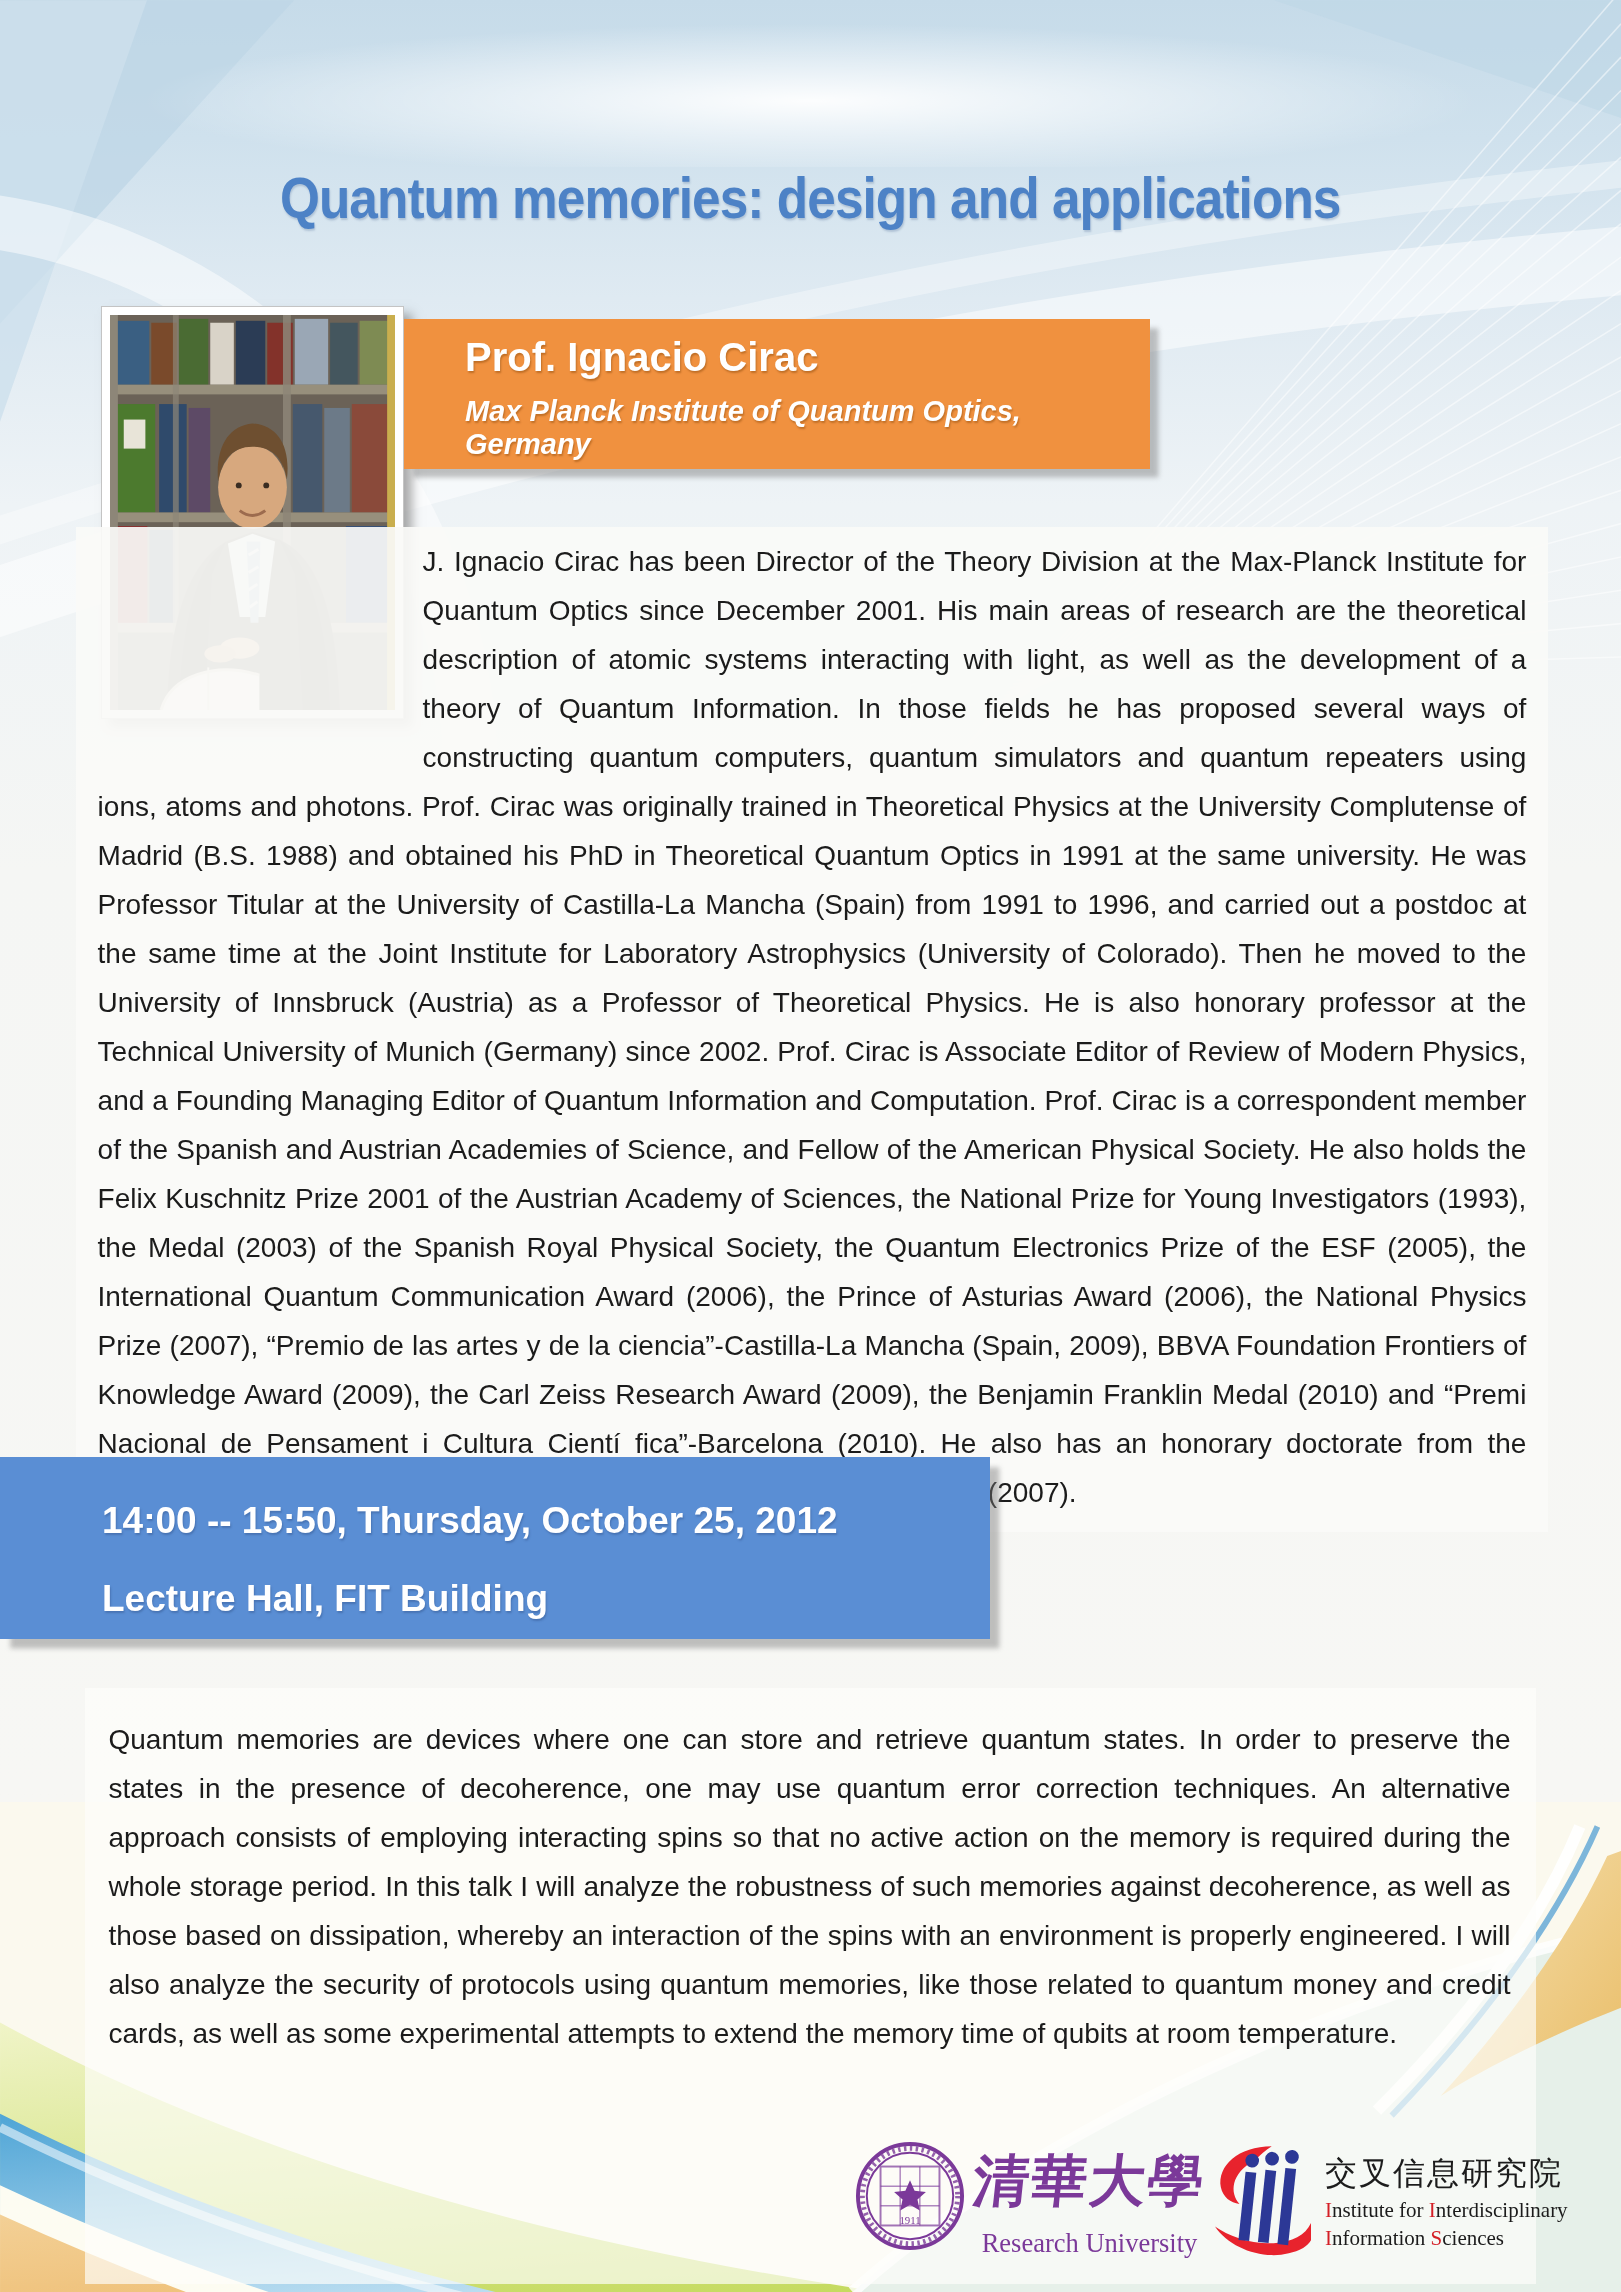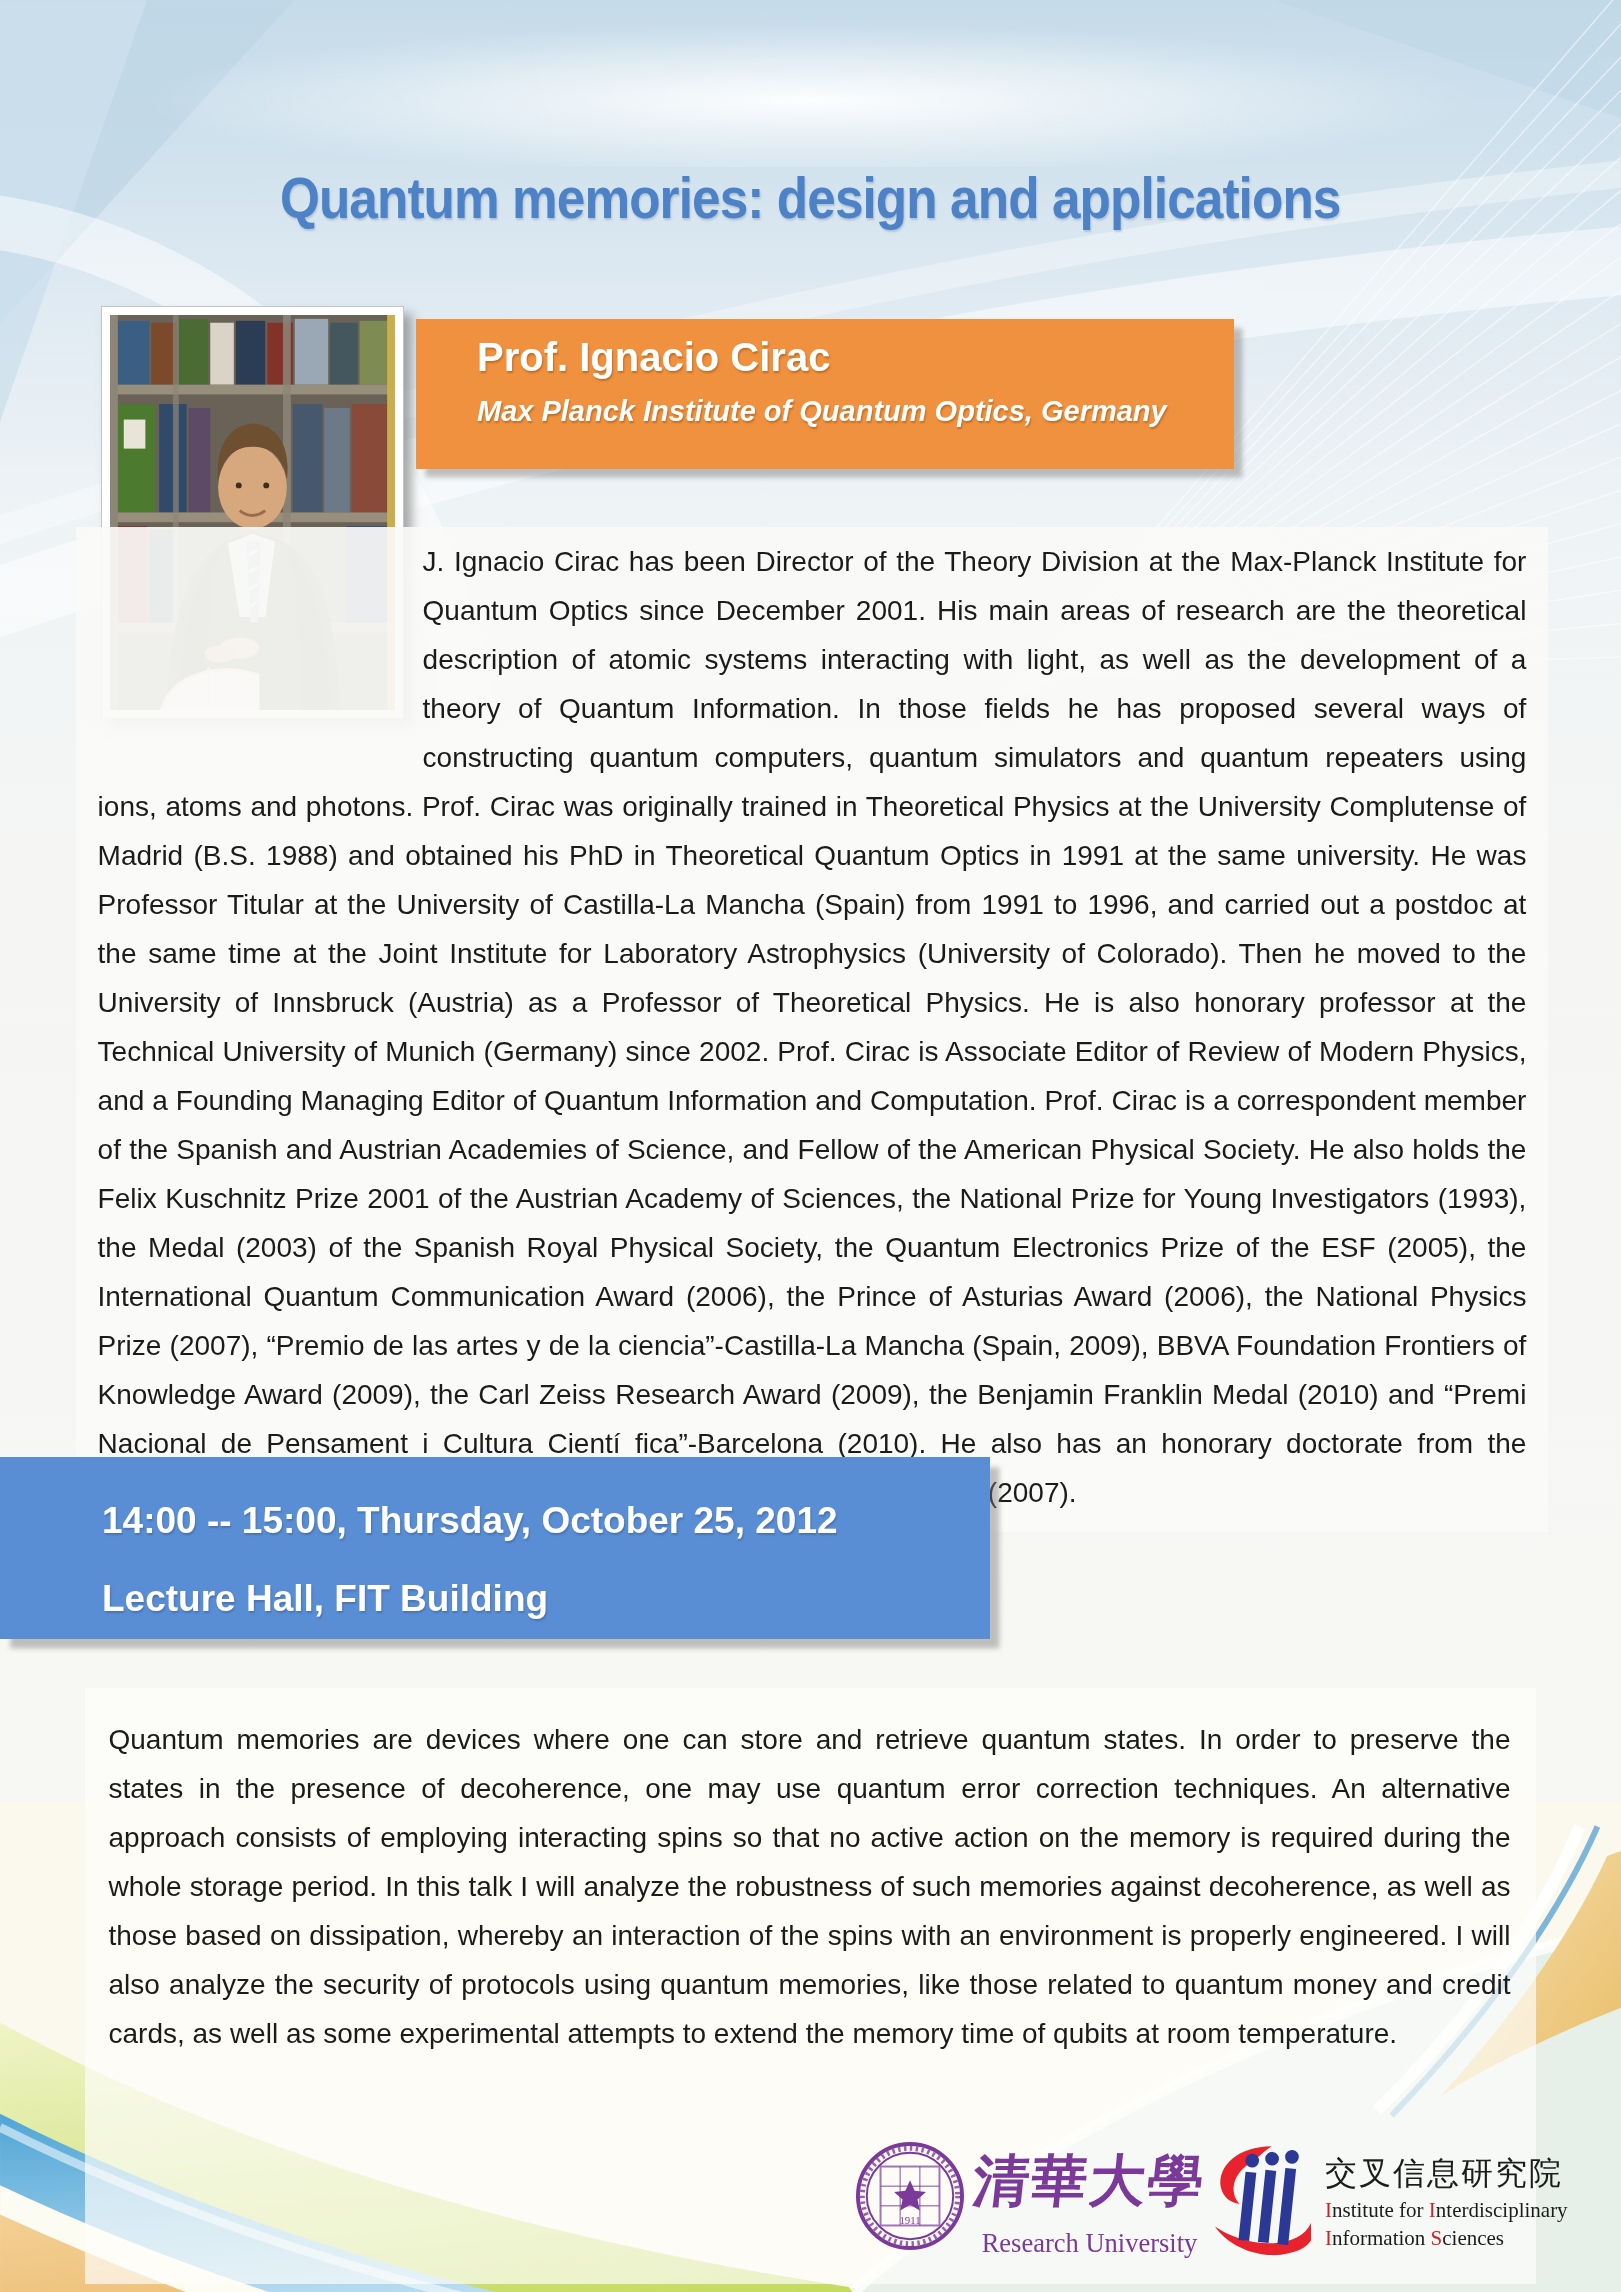--- a/index.html
+++ b/index.html
@@ -19,21 +19,21 @@
     text-shadow:0 0 6.9px rgba(255,255,255,.9), 2px 2.9px 2px rgba(140,20,20,.35);}
   .talk-title{position:absolute;top:165px;left:0;width:1621px;text-align:center;white-space:nowrap;}
   .talk-title span{display:inline-block;transform:scaleX(.9);transform-origin:50% 0;
     font-size:57px;font-weight:bold;letter-spacing:-1px;color:var(--title-blue,#4d82c6);
     text-shadow:1px 2px 2px rgba(60,90,140,.25);}
 
   .photo{position:absolute;left:101px;top:306px;width:285px;height:395px;background:#fff;
     padding:7.8px;border:1px solid #c4c4c4;box-shadow:7.8px 7.8px 9.8px rgba(90,90,90,.5);}
   .photo svg{display:block;width:100%;height:100%;}
 
-  .speaker-box{position:absolute;left:416px;top:319px;width:818px;height:150px;
+  .speaker-box{position:absolute;left:404px;top:319px;width:746px;height:150px;
     background:var(--speaker-orange,#f0913f);box-shadow:8.8px 8.8px 4.9px rgba(120,120,120,.45);
     box-sizing:border-box;padding:15.7px 0 0 61px;}
   .speaker-box .name{font-size:40px;font-weight:bold;color:#fff;
     text-shadow:1px 2px 2px rgba(120,60,0,.4);}
   .speaker-box .affil{font-size:29px;font-weight:bold;color:#fff;margin-top:15.7px;
     text-shadow:1px 2px 2px rgba(120,60,0,.4);font-style:italic;}
 
   .bio-box{position:absolute;left:76px;top:482px;width:1472px;box-sizing:border-box;
     background:rgba(250,250,247,.93);padding:9.8px 21.6px 15.7px 21.6px;
     font-size:28px;line-height:49px;color:#1b1b1b;text-align:justify;margin-top:45px;}
@@ -198,21 +198,21 @@
   <div class="speaker-box">
     <div class="name">Prof. Ignacio Cirac</div>
     <div class="affil">Max Planck Institute of Quantum Optics, Germany</div>
   </div>
 
   <div class="bio-box">
     <span class="photo-spacer"></span><span>J. Ignacio Cirac has been Director of the Theory Division at the Max-Planck Institute for Quantum Optics since December 2001. His main areas of research are the theoretical description of atomic systems interacting with light, as well as the development of a theory of Quantum Information. In those fields he has proposed several ways of constructing quantum computers, quantum simulators and quantum repeaters using ions, atoms and photons. Prof. Cirac was originally trained in Theoretical Physics at the University Complutense of Madrid (B.S. 1988) and obtained his PhD in Theoretical Quantum Optics in 1991 at the same university. He was Professor Titular at the University of Castilla-La Mancha (Spain) from 1991 to 1996, and carried out a postdoc at the same time at the Joint Institute for Laboratory Astrophysics (University of Colorado). Then he moved to the University of Innsbruck (Austria) as a Professor of Theoretical Physics. He is also honorary professor at the Technical University of Munich (Germany) since 2002. Prof. Cirac is Associate Editor of Review of Modern Physics, and a Founding Managing Editor of Quantum Information and Computation. Prof. Cirac is a correspondent member of the Spanish and Austrian Academies of Science, and Fellow of the American Physical Society. He also holds the Felix Kuschnitz Prize 2001 of the Austrian Academy of Sciences, the National Prize for Young Investigators (1993), the Medal (2003) of the Spanish Royal Physical Society, the Quantum Electronics Prize of the ESF (2005), the International Quantum Communication Award (2006), the Prince of Asturias Award (2006), the National Physics Prize (2007), “Premio de las artes y de la ciencia”-Castilla-La Mancha (Spain, 2009), BBVA Foundation Frontiers of Knowledge Award (2009), the Carl Zeiss Research Award (2009), the Benjamin Franklin Medal (2010) and “Premi Nacional de Pensament i Cultura Cientí fica”-Barcelona (2010). He also has an honorary doctorate from the Universities of Castilla-La Mancha (2005) and Politecnica de Catalunya (2007).</span>
   </div>
 
   <div class="event-box">
-    <div>14:00 -- 15:00, Thursday, October 25, 2012</div>
+    <div>14:00 -- 15:50, Thursday, October 25, 2012</div>
     <div>Lecture Hall, FIT Building</div>
   </div>
 
   <div class="abstract-box">
     <span>Quantum memories are devices where one can store and retrieve quantum states. In order to preserve the states in the presence of decoherence, one may use quantum error correction techniques. An alternative approach consists of employing interacting spins so that no active action on the memory is required during the whole storage period. In this talk I will analyze the robustness of such memories against decoherence, as well as those based on dissipation, whereby an interaction of the spins with an environment is properly engineered. I will also analyze the security of protocols using quantum memories, like those related to quantum money and credit cards, as well as some experimental attempts to extend the memory time of qubits at room temperature.</span>
   </div>
 
   <div class="footer">
     <svg class="seal" viewBox="0 0 112 112">
       <circle cx="56" cy="56" r="53" fill="none" stroke="#7b3999" stroke-width="4"></circle>

